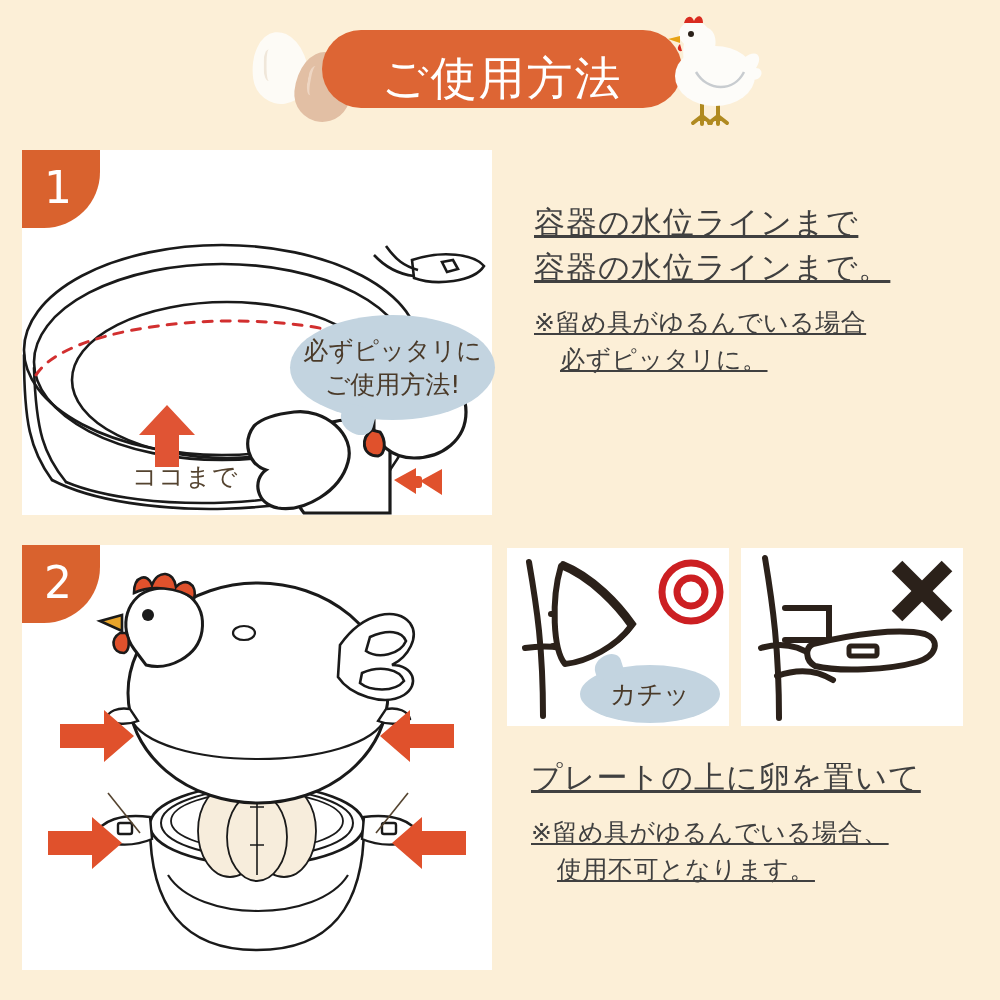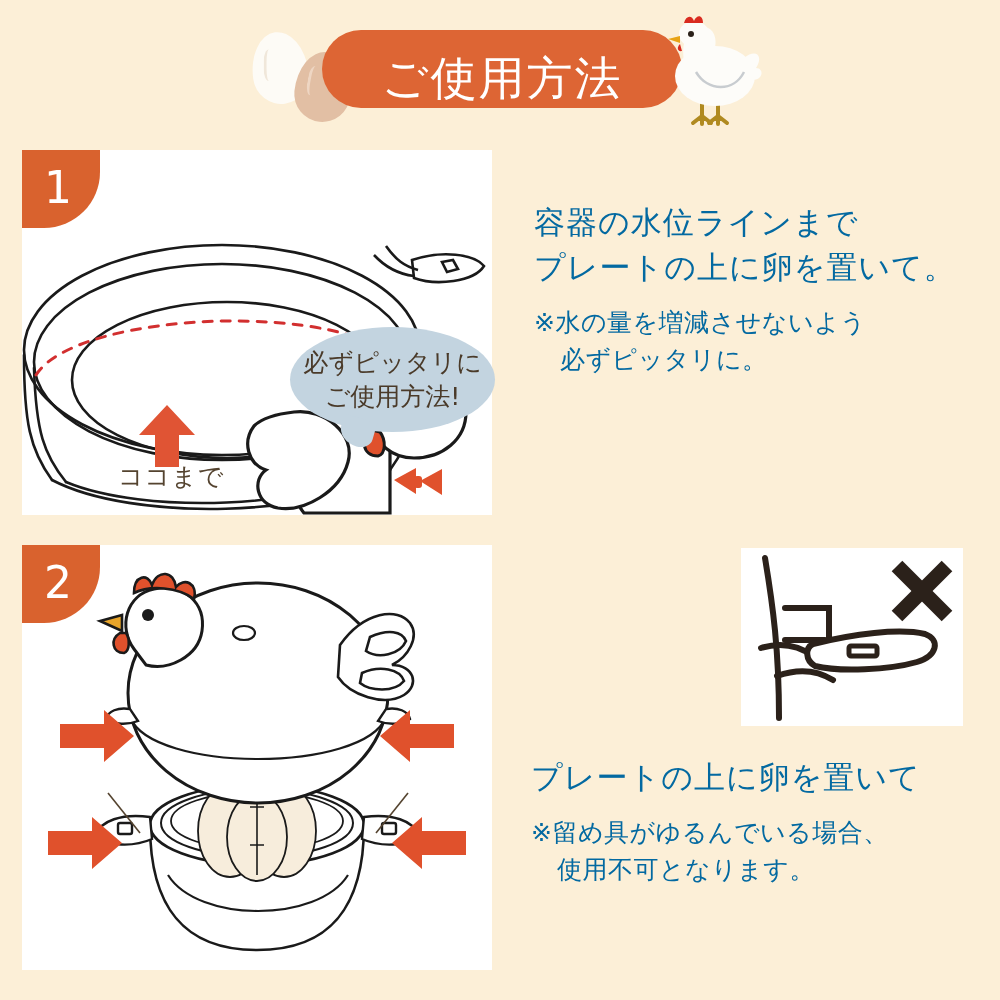--- a/index.html
+++ b/index.html
@@ -53,49 +53,49 @@
 
   .badge{
     position:absolute;left:0;top:0;width:78px;height:78px;
     background:#d9622e;border-radius:0 0 56px 0;
     color:#fff;font-size:44px;
     display:flex;align-items:center;justify-content:center;
     padding-right:6px;padding-bottom:4px;box-sizing:border-box;
   }
 
   
-  .steptext{position:absolute;color:#0369a1;}
+  .steptext{position:absolute;color:#404040;text-decoration:underline;}
   .steptext .main{font-size:31px;line-height:1.45;letter-spacing:1px;}
   .steptext .note{font-size:25px;line-height:1.5;letter-spacing:.5px;margin-top:14px;}
   .steptext .note .indent{display:block;padding-left:26px;}
   .text-1{left:534px;top:200px;width:450px;}
   .text-2{left:508px;top:755px;width:480px;margin-left:23px;}
   .text-2 .main{font-size:31px;}
   .text-2 .note{font-size:25px;}
 
   
   .bubble{
     position:absolute;background:#c3d4e0;border-radius:50%;
     color:#4a3a29;display:flex;align-items:center;justify-content:center;
     text-align:center;
   }
-  .bubble-1{left:268px;top:177px;width:205px;height:105px;font-size:25px;line-height:1.35;}
+  .bubble-1{left:268px;top:165px;width:205px;height:105px;font-size:25px;line-height:1.35;}
   .bubble-1 .tail{
     position:absolute;left:50px;bottom:-14px;width:34px;height:28px;
     background:#c3d4e0;border-radius:0 0 40% 60%;transform:rotate(16deg);
   }
   .bubble-ok{left:580px;top:665px;width:140px;height:58px;font-size:26px;}
   .bubble-ok .tail{
     position:absolute;left:14px;top:-10px;width:28px;height:22px;
     background:#c3d4e0;border-radius:60% 40% 0 0;transform:rotate(-18deg);
   }
 
   
   .lbl{position:absolute;color:#54432f;font-size:25px;letter-spacing:1px;}
-  .lbl-koko{left:96px;top:310px;}
+  .lbl-koko{left:110px;top:310px;}
 
   svg{display:block;}
   .abs{position:absolute;}
 </style>
 </head>
 <body>
 
 <div class="stage">
 
   <div class="header">
@@ -204,24 +204,24 @@
     </div>
 
     <div class="lbl lbl-koko">ココまで</div>
 
     <div class="badge">1</div>
   </div>
 
   <div class="steptext text-1">
     <div class="main">
       <div>容器の水位ラインまで</div>
-      <div>プレートの上に卵を置いて。</div>
+      <div>容器の水位ラインまで。</div>
     </div>
     <div class="note">
-      <div>※水の量を増減させないよう</div>
+      <div>※留め具がゆるんでいる場合</div>
       <div class="indent">必ずピッタリに。</div>
     </div>
   </div>
 
   <div class="panel panel-2">
 
     <svg class="abs" style="left:0;top:0;" width="470" height="425" viewBox="0 0 470 425">
 
       <path d="M128 280 C128 360 160 405 235 405 C310 405 342 360 342 280 Z" fill="#ffffff" stroke="#1a1a1a" stroke-width="2.6"></path>
 
@@ -290,20 +290,39 @@
     <svg class="abs" style="left:26px;top:272px;" width="74" height="52" viewBox="0 0 74 52">
       <path d="M0 14 L44 14 L44 0 L74 26 L44 52 L44 38 L0 38 Z" fill="#e0512c"></path>
     </svg>
     <svg class="abs" style="left:370px;top:272px;" width="74" height="52" viewBox="0 0 74 52">
       <path d="M74 14 L30 14 L30 0 L0 26 L30 52 L30 38 L74 38 Z" fill="#e0512c"></path>
     </svg>
 
     <div class="badge">2</div>
   </div>
 
+  <div class="panel panel-ok">
+    <svg class="abs" style="left:0;top:0;" width="222" height="178" viewBox="0 0 222 178">
+      <g fill="none" stroke="#2b211a" stroke-width="6" stroke-linecap="round">
+        <path d="M22 14 C30 60 36 100 36 168"></path>
+        <path d="M18 100 C44 96 66 100 78 110"></path>
+        <path d="M44 66 L86 66 L86 96 L46 98"></path>
+        <path d="M56 16 C86 28 112 56 126 76 C112 96 82 112 58 114"></path>
+      </g>
+      <path d="M54 18 C84 30 110 58 124 78 C110 98 80 114 58 116 C46 102 44 52 54 18 Z" fill="#ffffff" stroke="#2b211a" stroke-width="6" stroke-linejoin="round"></path>
+    </svg>
+    <svg class="abs" style="left:150px;top:10px;" width="68" height="68" viewBox="0 0 68 68">
+      <circle cx="34" cy="34" r="29" fill="none" stroke="#cc1f22" stroke-width="7"></circle>
+      <circle cx="34" cy="34" r="14" fill="none" stroke="#cc1f22" stroke-width="7"></circle>
+    </svg>
+    <div class="bubble bubble-ok" style="left:73px;top:117px;">
+      <span>カチッ</span>
+      <div class="tail"></div>
+    </div>
+  </div>
 
   <div class="panel panel-ng">
     <svg class="abs" style="left:0;top:0;" width="222" height="178" viewBox="0 0 222 178">
       <g fill="none" stroke="#2b211a" stroke-width="6" stroke-linecap="round">
         <path d="M24 10 C32 58 38 102 38 170"></path>
         <path d="M20 100 C40 94 58 98 72 108"></path>
         <path d="M44 60 L88 60 L88 92"></path>
         <path d="M44 92 L84 92"></path>
         <path d="M36 128 C58 120 76 122 92 132"></path>
       </g>

